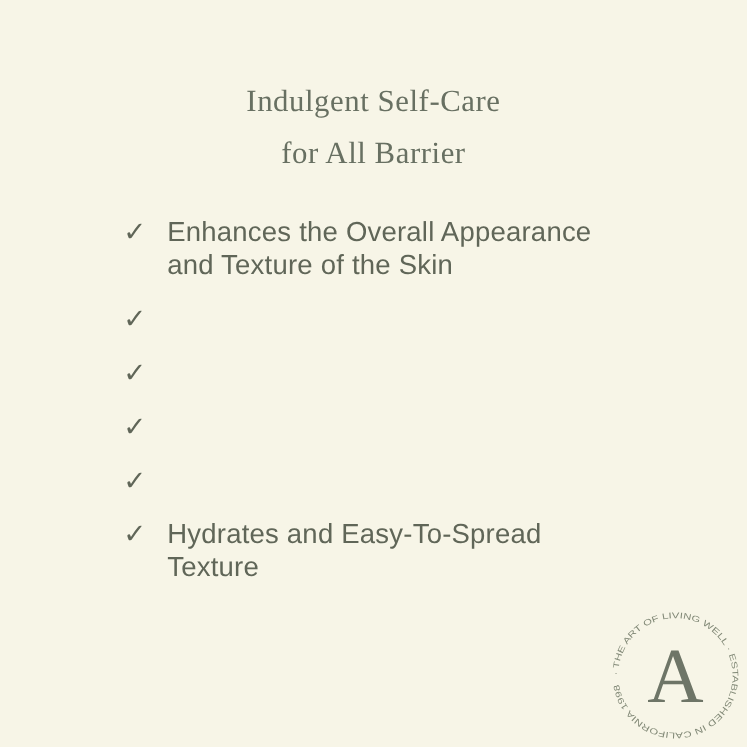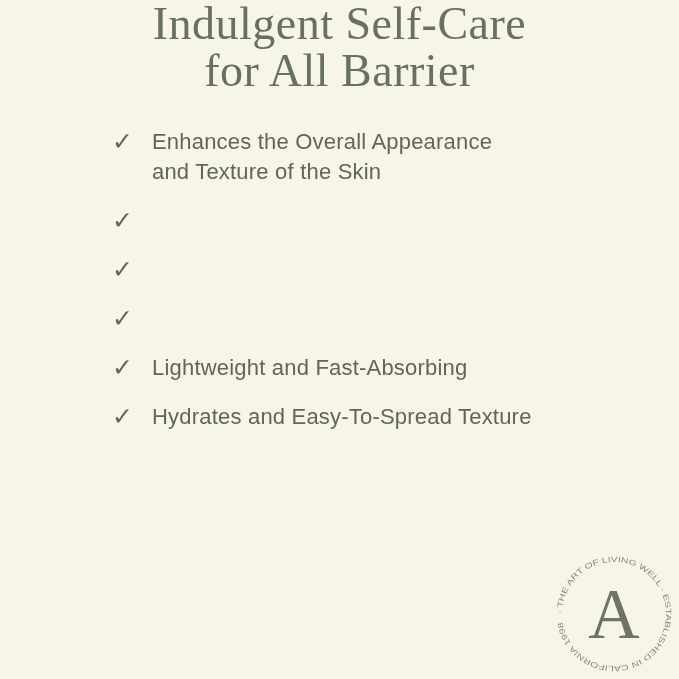--- a/index.html
+++ b/index.html
@@ -14,24 +14,25 @@
   }
   .canvas {
     position: relative;
     width: 679px;
     height: 679px;
     overflow: hidden;
     background: #f7f5e7;
   }
   .headline {
     margin: 0;
+    padding-top: 69px;
     text-align: center;
     font-family: "Liberation Serif", serif;
     font-weight: 400;
-    font-size: 46px;
+    font-size: 28px;
     line-height: 47px;
     color: #687062;
     letter-spacing: 0.5px;
   }
   .benefits {
     list-style: none;
     margin: 33px 0 0 0;
     padding: 0 0 0 112px;
     width: 450px;
   }
@@ -44,21 +45,21 @@
     flex: 0 0 auto;
     width: 30px;
     margin-right: 10px;
     font-family: "DejaVu Sans", sans-serif;
     font-size: 25px;
     line-height: 30px;
     color: #606658;
   }
   .benefit-text {
     white-space: pre-line;
-    font-size: 22px;
+    font-size: 25px;
     line-height: 30px;
     color: #606658;
     letter-spacing: 0.2px;
   }
   .badge {
     position: absolute;
     left: 549px;
     top: 549px;
     width: 130px;
     height: 130px;
@@ -99,21 +100,20 @@
       <span class="check">✓</span>
     </li>
     <li class="benefit">
       <span class="check">✓</span>
     </li>
     <li class="benefit">
       <span class="check">✓</span>
     </li>
     <li class="benefit">
       <span class="check">✓</span>
-      <span class="benefit-text">Lightweight and Fast-Absorbing</span>
     </li>
     <li class="benefit">
       <span class="check">✓</span>
       <span class="benefit-text">Hydrates and Easy-To-Spread Texture</span>
     </li>
   </ul>
 
   <div class="badge">
     <svg viewBox="0 0 130 130">
       <defs>

